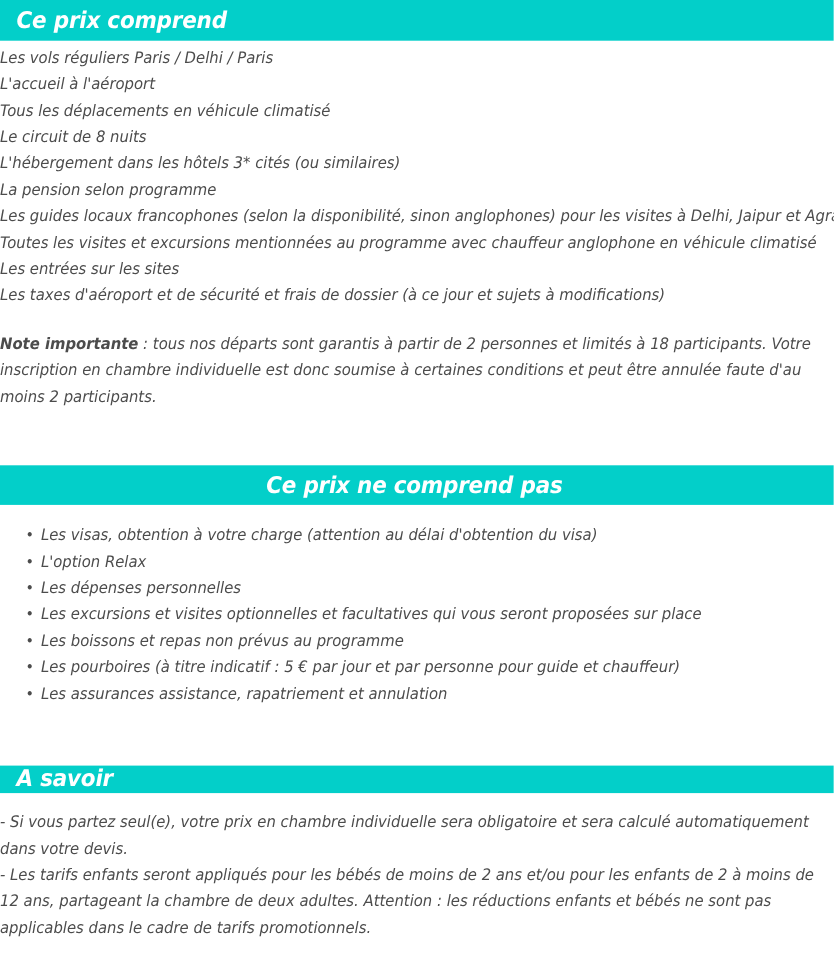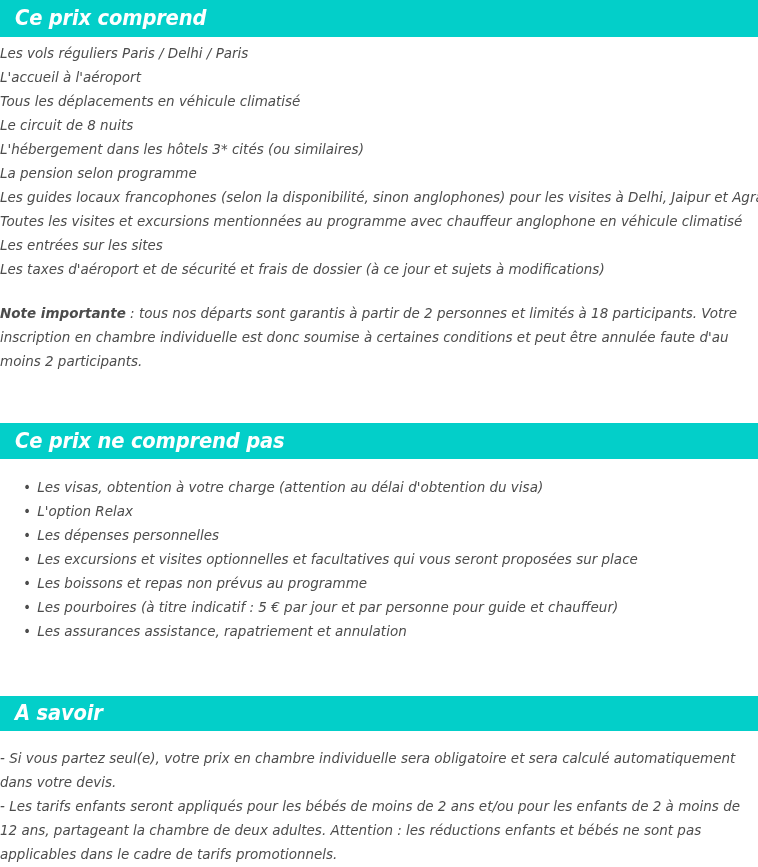--- a/index.html
+++ b/index.html
@@ -37,22 +37,22 @@
     font-weight: bold;
     font-size: 21px;
     letter-spacing: -0.2px;
     line-height: 1;
     white-space: nowrap;
     transform: scaleX(0.93);
     transform-origin: left center;
   }
 
   .hdr-1 { height: 37px; margin-top: 0; }
-  .hdr-2 { height: 36px; }
-  .hdr-3 { height: 35px; text-align: right; }
+  .hdr-2 { height: 36px; justify-content: center; }
+  .hdr-3 { height: 25px; text-align: right; }
 
   
   .body-text {
     color: #4c4c4c;
     font-family: "DejaVu Sans", "Liberation Sans", sans-serif;
     font-style: italic;
     font-size: 14.5px;
     line-height: 24px;
     transform: scaleX(0.93);
     transform-origin: left top;

